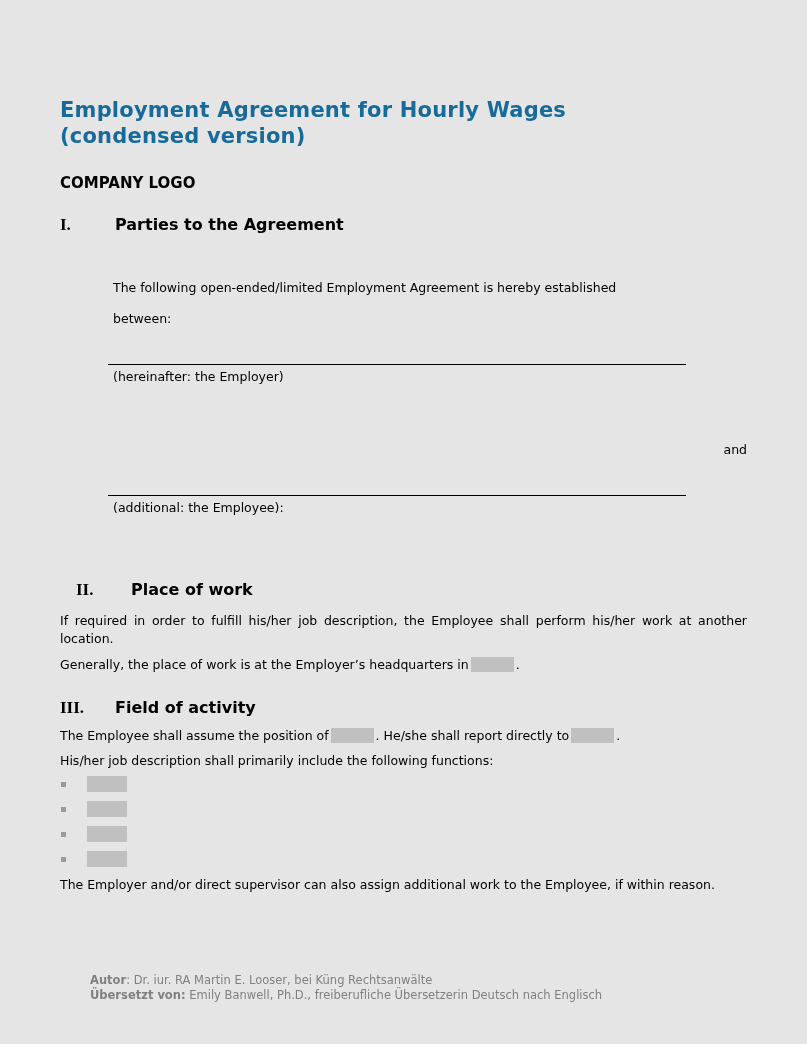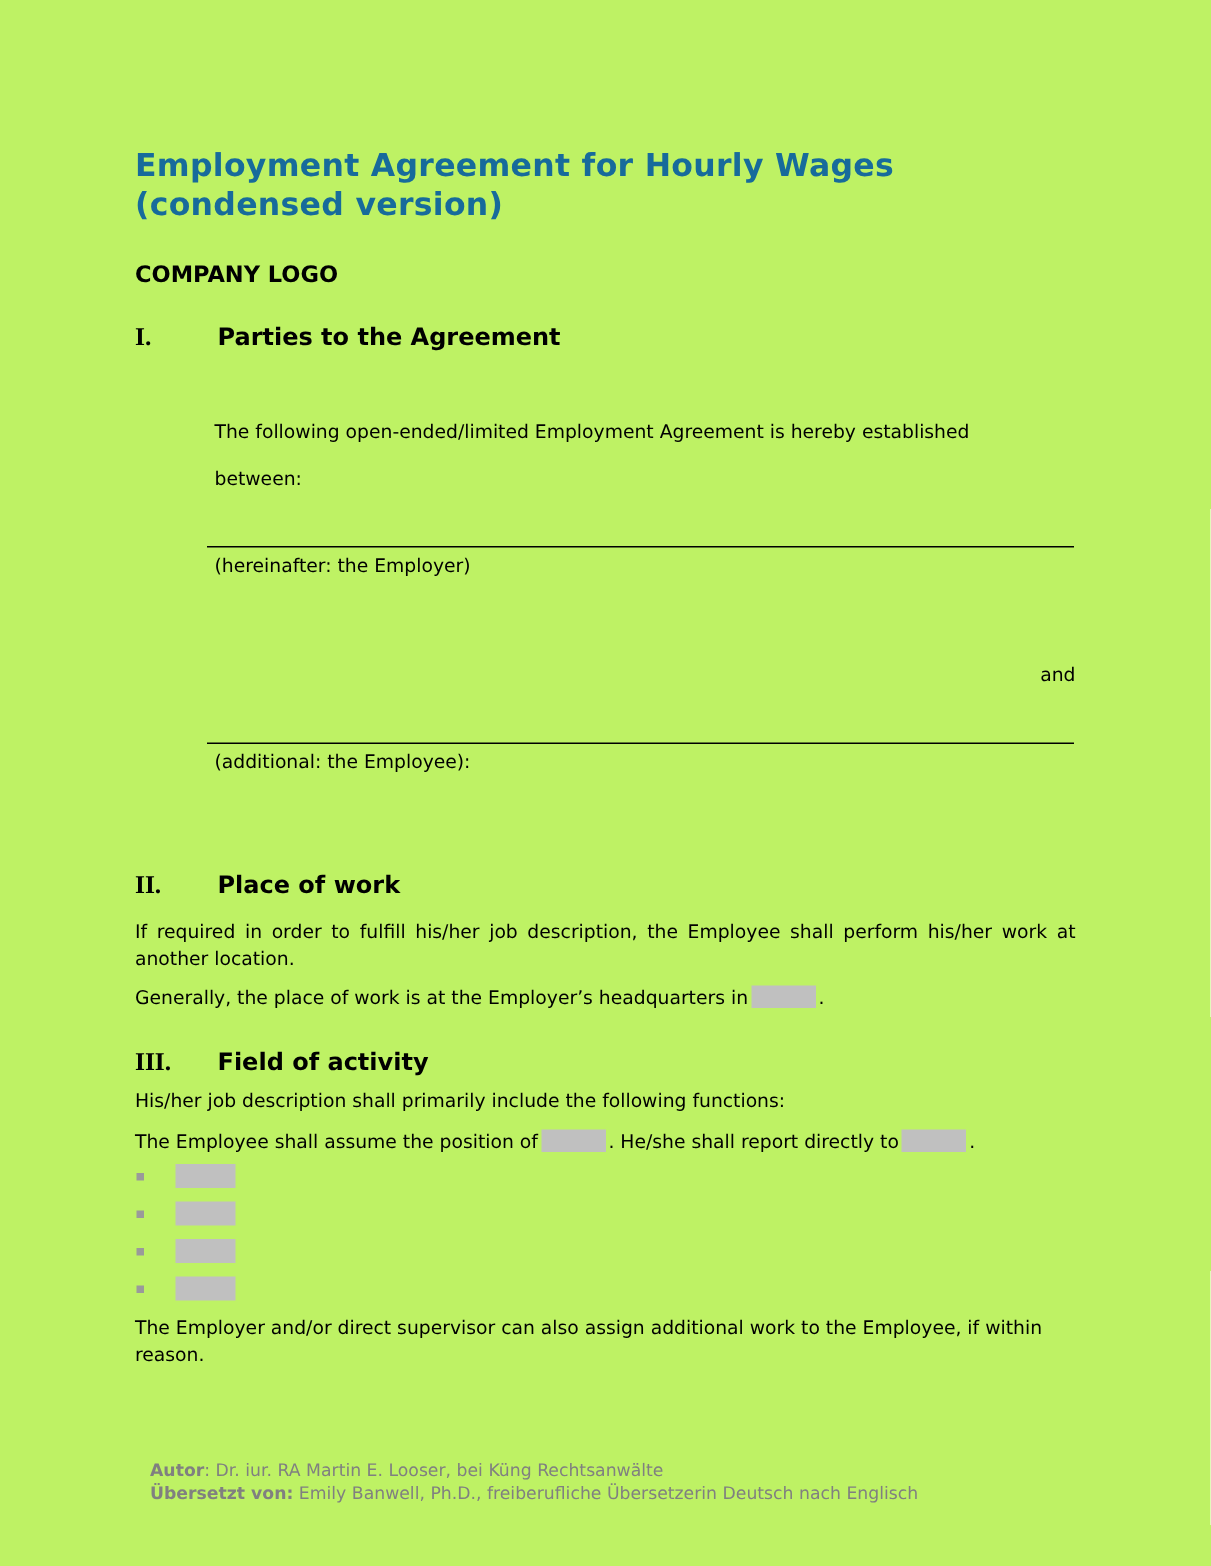--- a/index.html
+++ b/index.html
@@ -1,22 +1,22 @@
 <!DOCTYPE html>
 <html><head>
 <meta charset="utf-8">
 <style>
   html, body { margin: 0; padding: 0; background: #ffffff; }
   .page {
     position: relative;
     width: 807px;
     height: 1044px;
-    background: #bef264;
+    background: #e5e5e5;
     box-sizing: border-box;
-    padding: 0 90px;
+    padding: 0 60px;
     font-family: "DejaVu Sans", sans-serif;
     font-size: 12.5px;
     color: #000000;
     overflow: hidden;
   }
   .doc-title {
     margin: 0;
     padding-top: 97px;
     font-size: 21px;
     line-height: 26px;
@@ -38,21 +38,21 @@
   }
   .sec-heading .numeral {
     width: 55px;
     flex: 0 0 55px;
     font-family: "Liberation Serif", "DejaVu Serif", serif;
     font-size: 17px;
   }
   .sec-heading .htitle {
     font-size: 16px;
   }
-  .h2 { margin-top: 64px; }
+  .h2 { margin-top: 64px; margin-left: 16px; }
   .h3 { }
   .indent { margin-left: 53px; }
   .intro { margin-top: 38px; line-height: 31px; }
   .fill-line {
     margin-left: 48px;
     width: 578px;
     border-top: 1px solid #000000;
     height: 0;
   }
   .fl-1 { margin-top: 30px; }
@@ -94,21 +94,21 @@
   }
   .bullet-blank {
     width: 40px;
     height: 16px;
     background: #c0c0c0;
     margin: 0;
     vertical-align: 0;
   }
   .footer {
     position: absolute;
-    left: 100px;
+    left: 90px;
     top: 973px;
     width: 627px;
     font-size: 11.5px;
     line-height: 15px;
     color: #808080;
   }
   .footer b { font-weight: bold; }
 </style>
 </head>
 <body>
@@ -141,23 +141,23 @@
 
   <div class="para p-sec2-2">If required in order to fulfill his/her job description, the Employee shall perform his/her work at another location.</div>
 
   <div class="para p-sec2-1"><span>Generally, the place of work is at the Employer’s headquarters in</span><span class="blank"></span><span>.</span></div>
 
   <div class="sec-heading h3">
     <span class="numeral">III.</span>
     <span class="htitle">Field of activity</span>
   </div>
 
+  <div class="para p-sec3-1"><span>The Employee shall assume the position of</span><span class="blank"></span><span>. He/she shall report directly to</span><span class="blank"></span><span>.</span></div>
+
   <div class="para p-sec3-2">His/her job description shall primarily include the following functions:</div>
-
-  <div class="para p-sec3-1"><span>The Employee shall assume the position of</span><span class="blank"></span><span>. He/she shall report directly to</span><span class="blank"></span><span>.</span></div>
 
   <ul class="blank-list">
     <li>
       <span class="sq-bullet"></span>
       <span class="blank bullet-blank"></span>
     </li>
     <li>
       <span class="sq-bullet"></span>
       <span class="blank bullet-blank"></span>
     </li>

